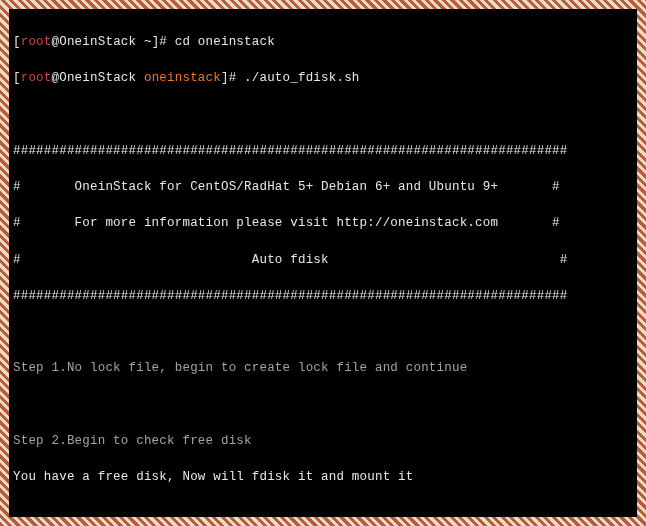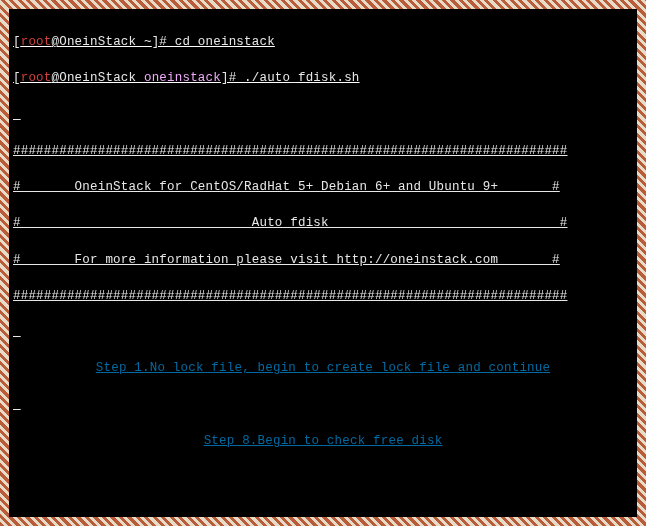--- a/index.html
+++ b/index.html
@@ -32,42 +32,43 @@
       font-family: 'Courier New', monospace;
       font-size: 12.5px;
       line-height: 1.45;
       padding: 6px 4px;
       color: #fff;
       white-space: pre;
       overflow: hidden;
       letter-spacing: 0.2px;
     }
     .red { color: #d04040; }
-    .cyan { color: #0369a1; text-align: center; }
+    .cyan { color: #a3a3a3; }
     .white { color: #e8e8e8; }
-    .magenta { color: #f0abfc; }
-    .row { display: block; text-decoration: underline; }
+    .magenta { color: #f97316; }
+    .row { display: block; }
   </style>
 </head>
 <body>
 
 <div class="frame">
 <div class="terminal">
 <span class="row"><span class="white">[</span><span class="red">root</span><span class="white">@OneinStack </span><span class="white">~</span><span class="white">]# cd oneinstack</span></span>
 <span class="row"><span class="white">[</span><span class="red">root</span><span class="white">@OneinStack </span><span class="magenta">oneinstack</span><span class="white">]# ./auto_fdisk.sh</span></span>
 <span class="row white">&nbsp;</span>
 <span class="row white">########################################################################</span>
 <span class="row white">#       OneinStack for CentOS/RadHat 5+ Debian 6+ and Ubuntu 9+       #</span>
+<span class="row white">#       For more information please visit http://oneinstack.com       #</span>
 <span class="row white">#                              Auto fdisk                              #</span>
-<span class="row white">#       For more information please visit http://oneinstack.com       #</span>
 <span class="row white">########################################################################</span>
 <span class="row white">&nbsp;</span>
 <span class="row cyan">Step 1.No lock file, begin to create lock file and continue</span>
 <span class="row white">&nbsp;</span>
-<span class="row cyan">Step 8.Begin to check free disk</span>
+<span class="row cyan">Step 2.Begin to check free disk</span>
+<span class="row white">You have a free disk, Now will fdisk it and mount it</span>
 
 
 
 
 
 
 
 
 
 

